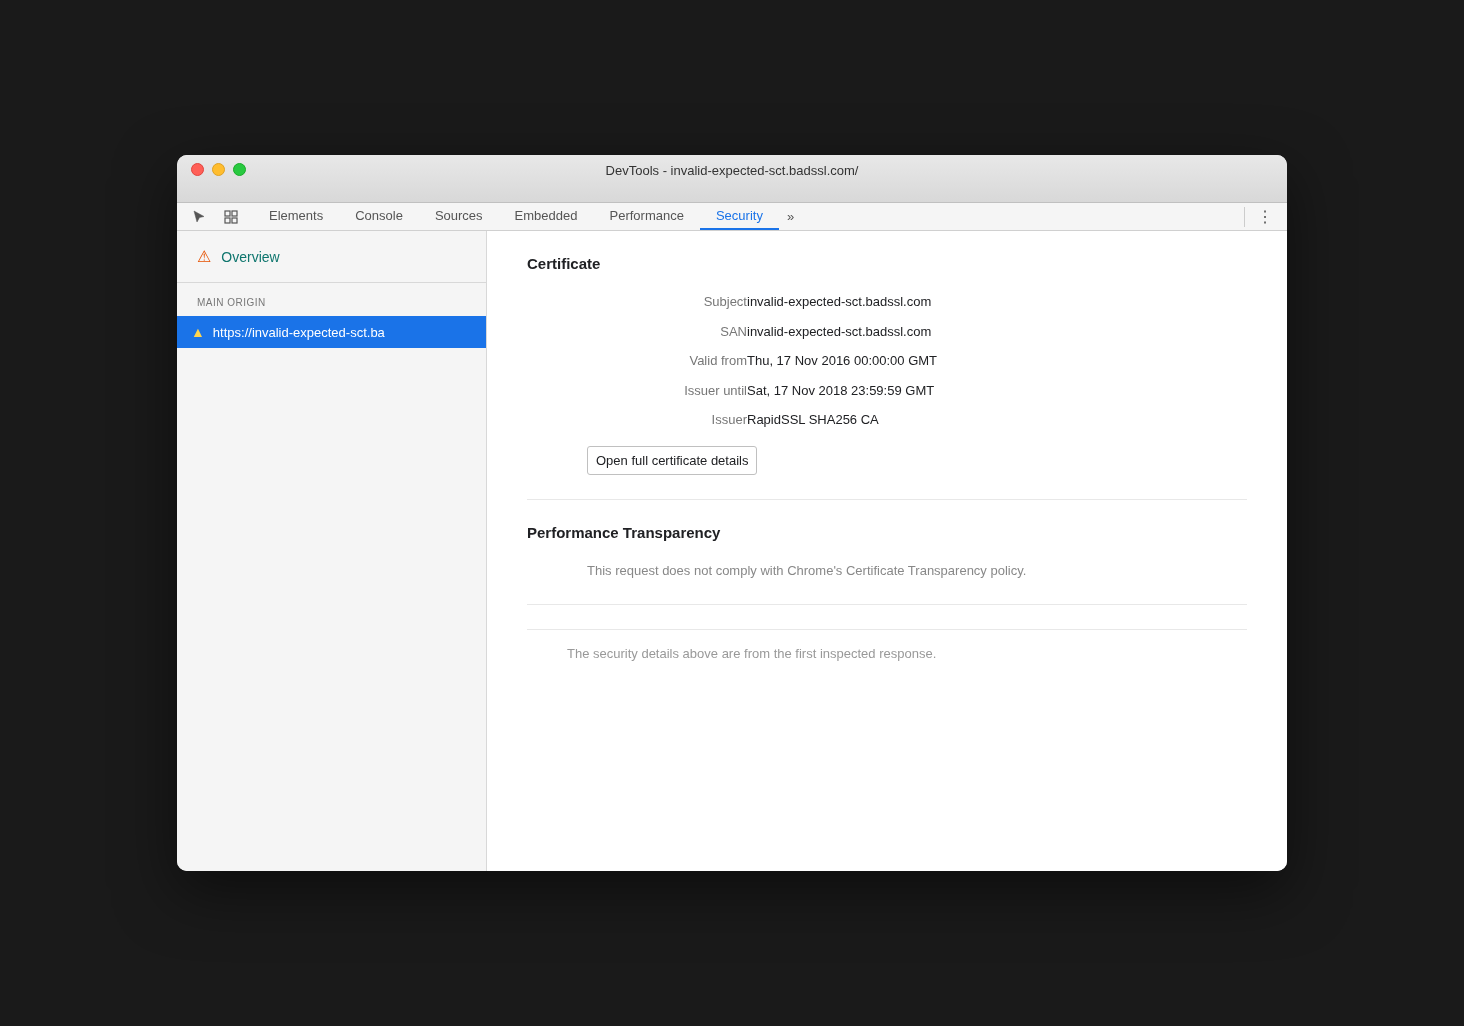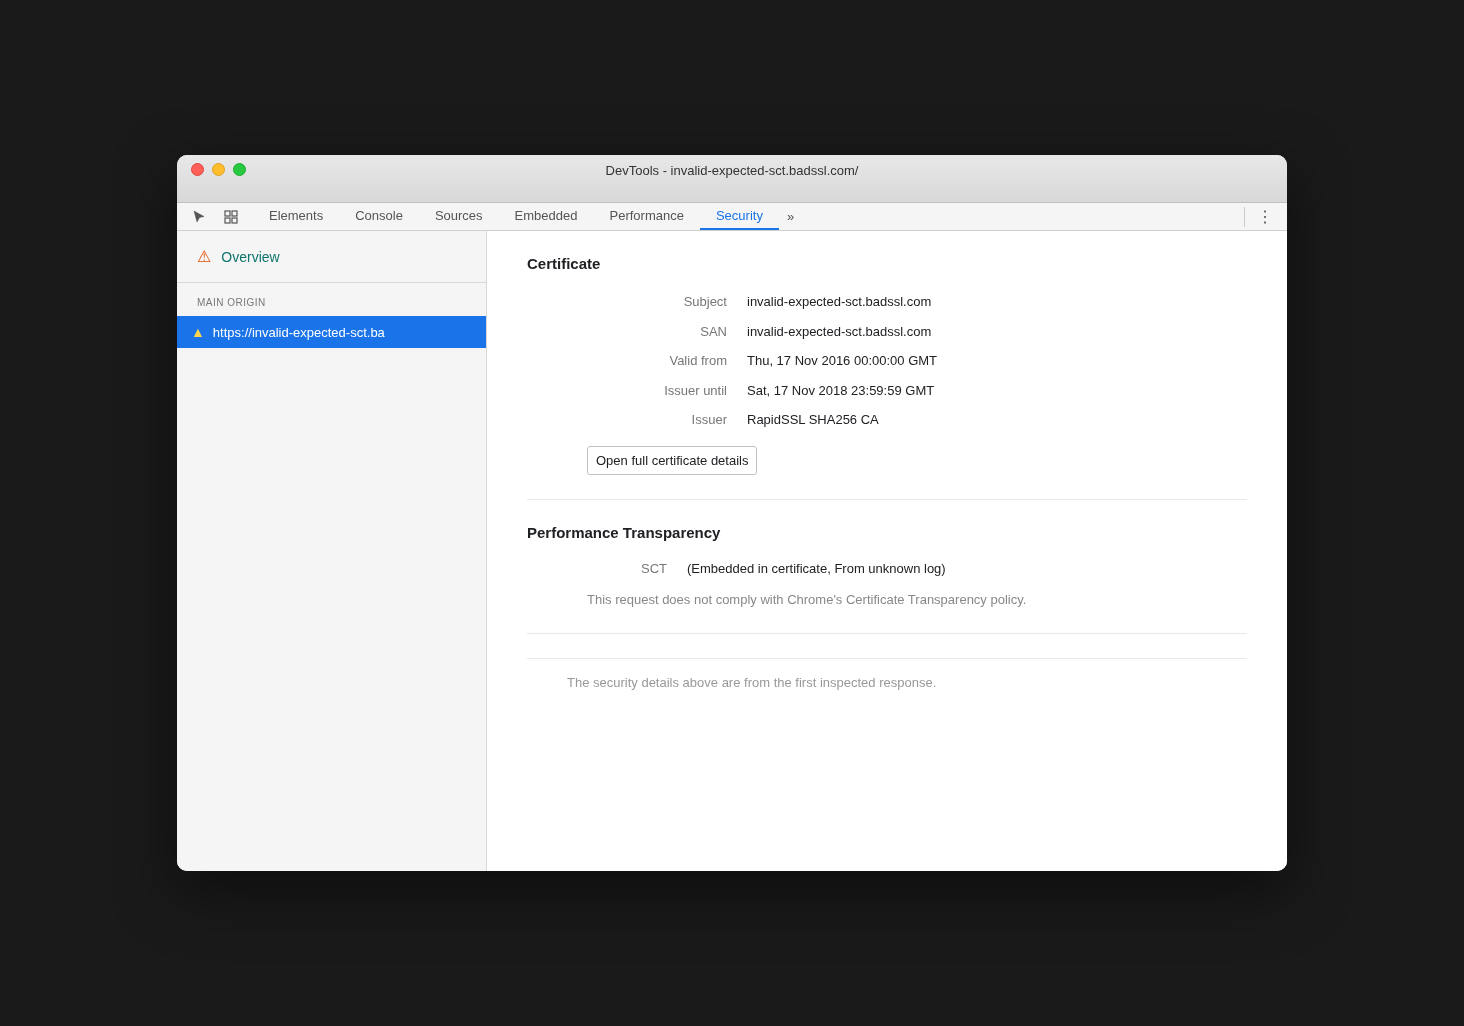--- a/index.html
+++ b/index.html
@@ -210,21 +210,20 @@
       display: grid;
       grid-template-columns: 160px 1fr;
       gap: 10px 0;
       max-width: 600px;
       margin-left: 60px;
     }
     .cert-label {
       font-size: 13px;
       color: #777;
       text-align: right;
-      padding-right: 20px;
       line-height: 1.5;
       align-self: start;
     }
     .cert-value {
       font-size: 13px;
       color: #202124;
       line-height: 1.5;
     }
     .open-cert-btn {
       margin-top: 16px;
@@ -357,24 +356,20 @@
           <span class="cert-value">Sat, 17 Nov 2018 23:59:59 GMT</span>
 
           <span class="cert-label">Issuer</span>
           <span class="cert-value">RapidSSL SHA256 CA</span>
         </div>
         <button class="open-cert-btn">Open full certificate details</button>
       </div>
 
       <div class="section">
         <div class="section-title">Performance Transparency</div>
-        <div class="transparency-table">
-          <span class="sct-label">SCT</span>
-          <span class="sct-value">(Embedded in certificate, From unknown log)</span>
-        </div>
         <div class="transparency-warning">This request does not comply with Chrome's Certificate Transparency policy.</div>
       </div>
 
       <div class="footer-note">The security details above are from the first inspected response.</div>
 
     </div>
   </div>
 </div>
 
 </body></html>

